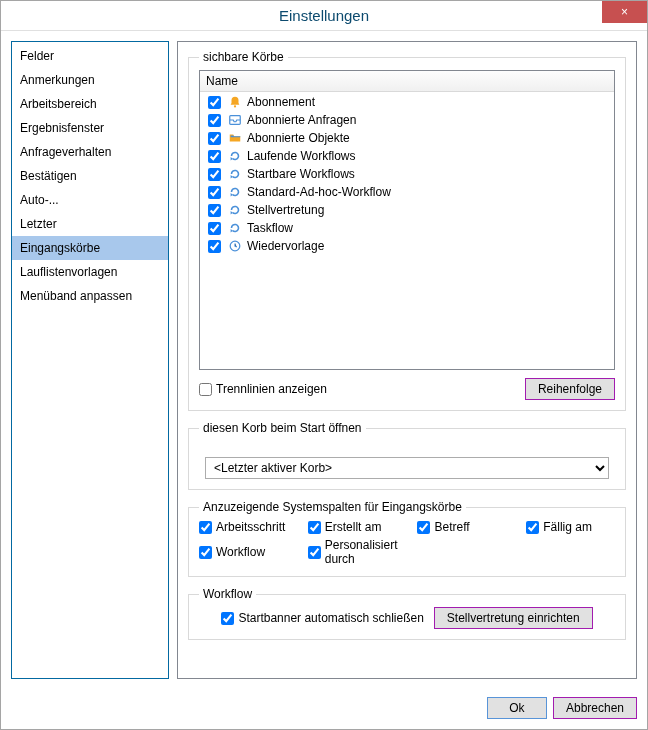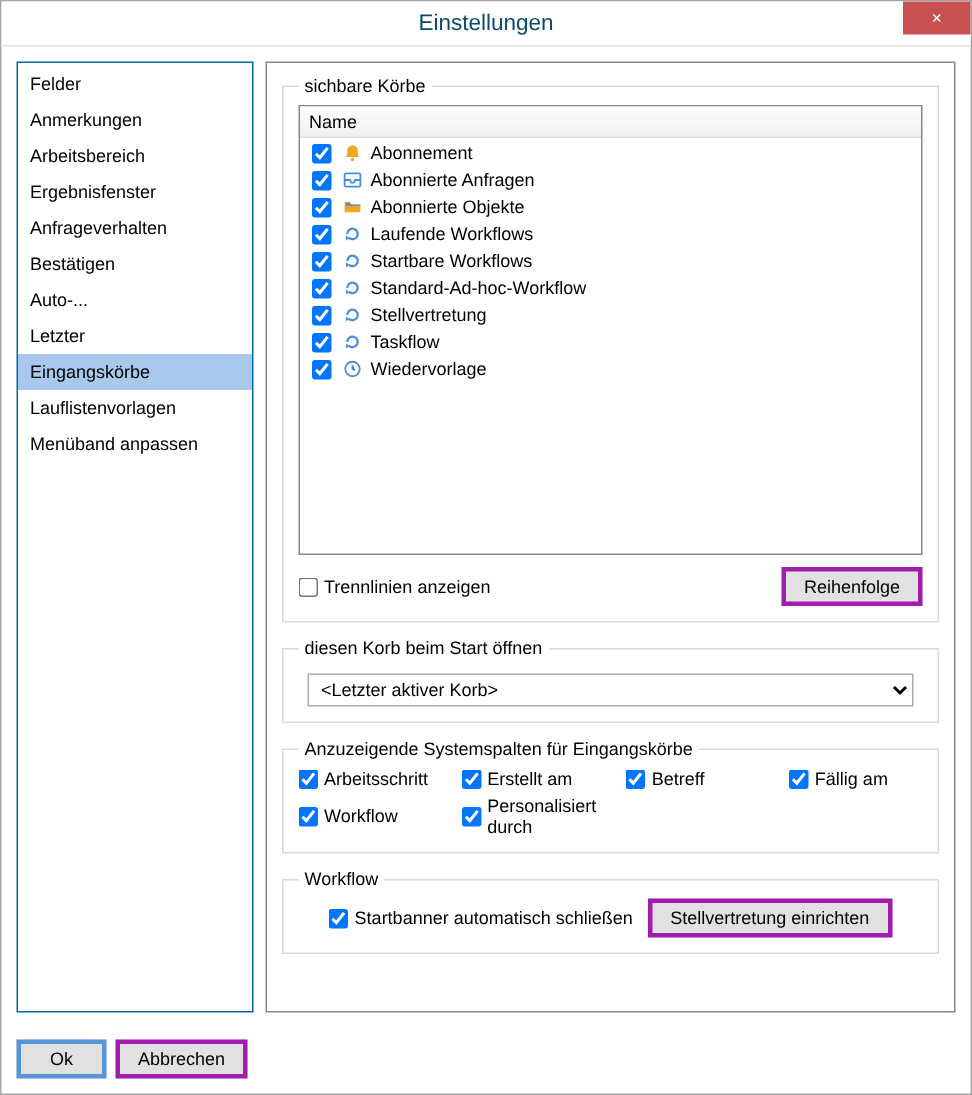--- a/index.html
+++ b/index.html
@@ -128,29 +128,29 @@
   .checkbox-line {
     display: flex;
     align-items: center;
     gap: 4px;
   }
   .checkbox-line input[type=checkbox] {
     margin: 0;
   }
   .btn {
     background: #e1e1e1;
-    border: 3px solid #a21caf;
+    border: 1px solid #a21caf;
     padding: 3px 12px;
     font-size: 12px;
     font-family: inherit;
     cursor: pointer;
     min-width: 60px;
   }
   .select-wrap {
-    margin: 4px 6px 0 6px;
+    margin: 16px 6px 0 6px;
   }
   select {
     width: 100%;
     font-family: inherit;
     font-size: 12px;
     padding: 2px 4px;
     border: 1px solid #acacac;
     background: #fff;
   }
   .cols2 {
@@ -159,20 +159,21 @@
     gap: 4px 20px;
   }
   .workflow-row {
     display: flex;
     align-items: center;
     justify-content: center;
     gap: 10px;
   }
   .footer {
     display: flex;
+    justify-content: flex-end;
     gap: 6px;
     padding: 8px 10px 10px 10px;
   }
   .btn-primary {
     border-color: #5894d8;
   }
 </style>
 </head>
 <body>
 

